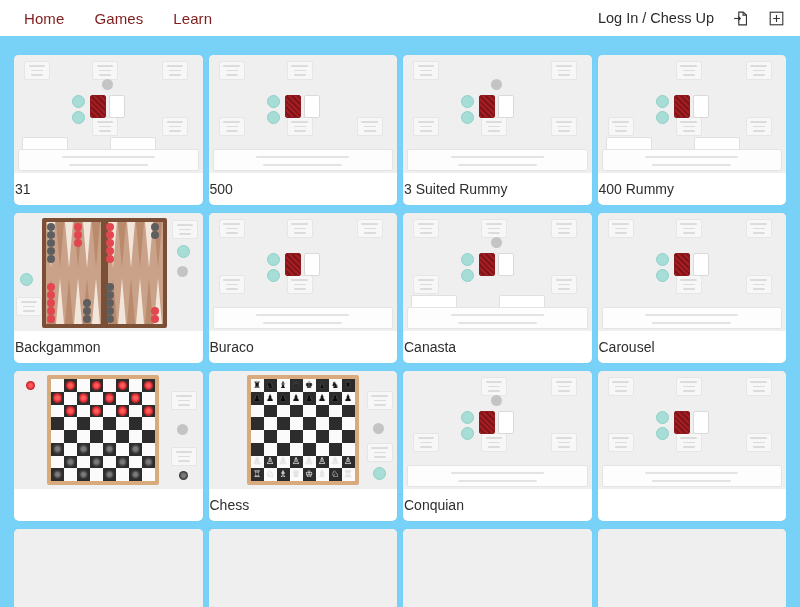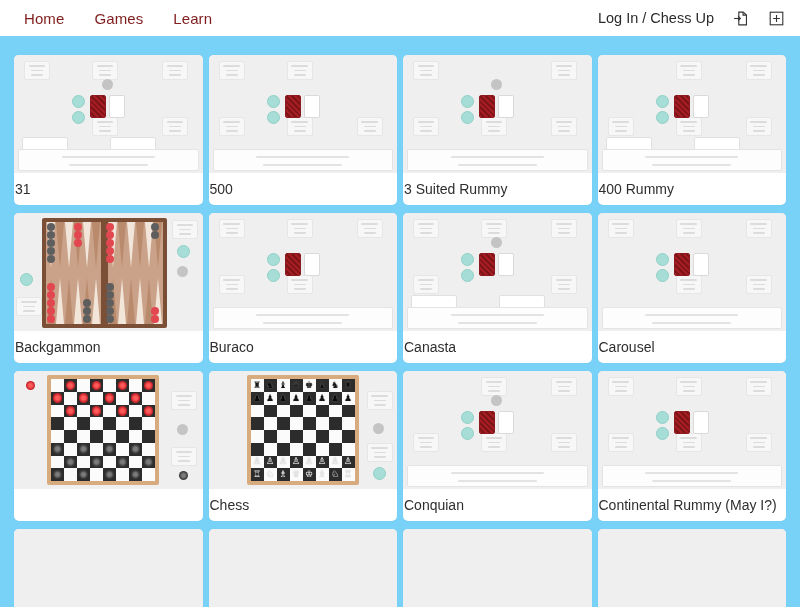--- a/index.html
+++ b/index.html
@@ -940,21 +940,20 @@
           </div>
           <div class="pcard red" style="left:76px;top:40px;width:16px;height:23px"></div>
           <div class="pcard" style="left:95px;top:40px;width:16px;height:23px"></div>
           <div class="tealbtn" style="left:58px;top:40px"></div>
           <div class="tealbtn" style="left:58px;top:56px"></div>
           <div class="tbl-footer">
             <i></i>
             <i></i>
           </div>
         </div>
-        <div class="card-label">Continental Rummy (May I?)</div>
       </div>
       <div class="game-card">
         <div class="card-thumb">
           <div class="tbl"></div>
         </div>
       </div>
       <div class="game-card">
         <div class="card-thumb">
           <div class="tbl"></div>
         </div>

